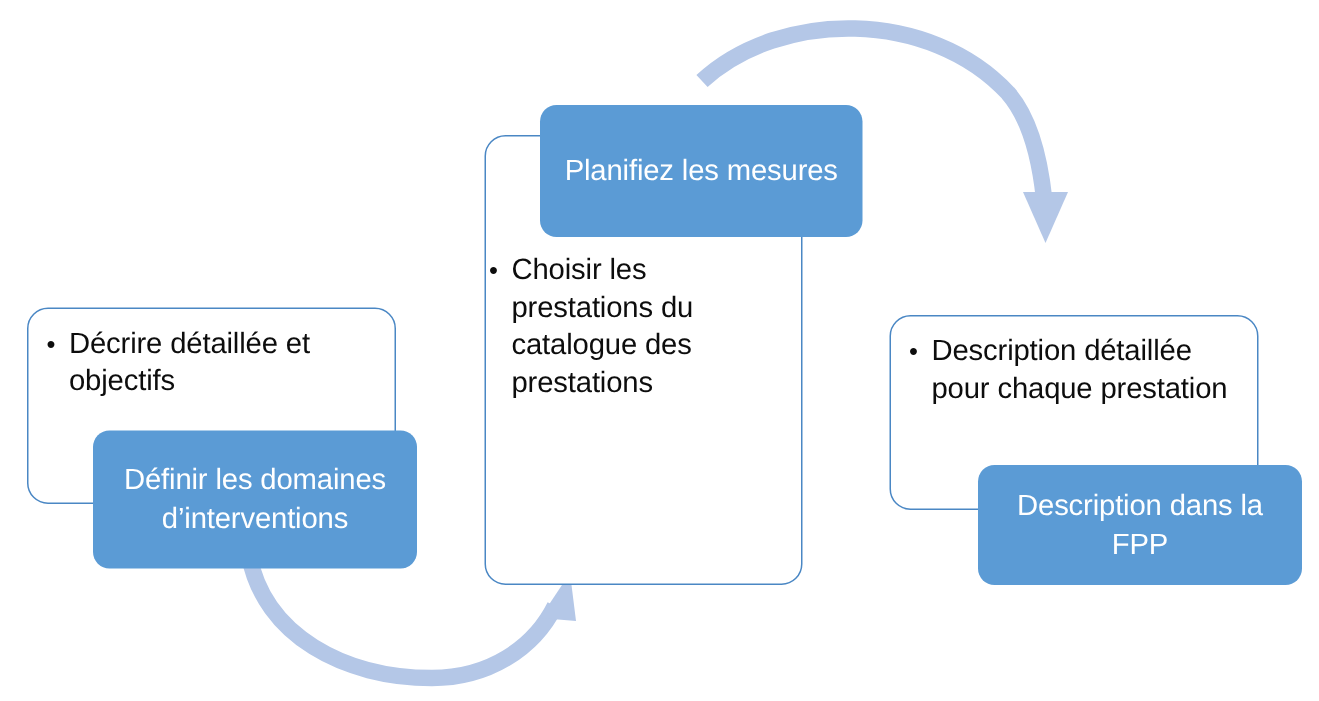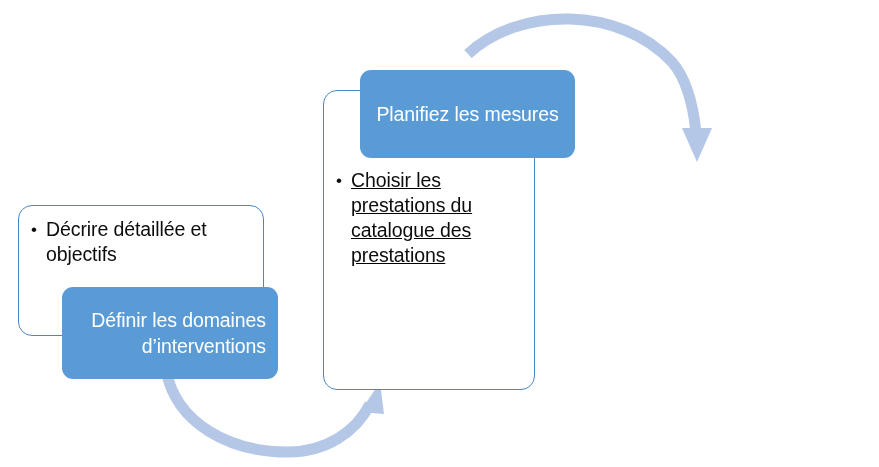--- a/index.html
+++ b/index.html
@@ -62,32 +62,32 @@
   
   .blue-box {
     position: absolute;
     box-sizing: border-box;
     background: #5B9BD5;
     border-radius: 11px;
     color: #ffffff;
     display: flex;
     align-items: center;
     justify-content: center;
-    text-align: right;
+    text-align: center;
     font-size: 19.5px;
     line-height: 26px;
     letter-spacing: -0.1px;
     padding: 4px 12px;
   }
 
   
   #box-define-outline   { left: 18px;  top: 205px; width: 246px; height: 131px; padding: 11px 14px 0 10px; }
   #box-define-blue      { left: 62px;  top: 287px; width: 216px; height: 92px;  }
 
-  #box-plan-outline     { left: 323px; top: 90px;  width: 212px; height: 300px; padding: 77px 14px 0 10px; text-decoration: underline; }
+  #box-plan-outline     { left: 323px; top: 90px;  width: 212px; height: 300px; padding: 77px 14px 0 0; }
   #box-plan-blue        { left: 360px; top: 70px;  width: 215px; height: 88px;  }
 
   #box-describe-outline { left: 593px; top: 210px; width: 246px; height: 130px; padding: 11px 14px 0 10px; }
   #box-describe-blue    { left: 652px; top: 310px; width: 216px; height: 80px;  }
 
   
   .outline-box { z-index: 2; }
   .blue-box    { z-index: 3; }
   #arrows      { z-index: 1; }
 </style>
@@ -124,14 +124,22 @@
 
   <div class="outline-box" id="box-plan-outline">
     <ul class="bullets">
       <li>Choisir les prestations du catalogue des prestations</li>
     </ul>
   </div>
   <div class="blue-box" id="box-plan-blue">
     <span>Planifiez les mesures</span>
   </div>
 
+  <div class="outline-box" id="box-describe-outline">
+    <ul class="bullets">
+      <li>Description détaillée pour chaque prestation</li>
+    </ul>
+  </div>
+  <div class="blue-box" id="box-describe-blue">
+    <span>Description dans la FPP</span>
+  </div>
 
 </div>
 
 </body></html>

